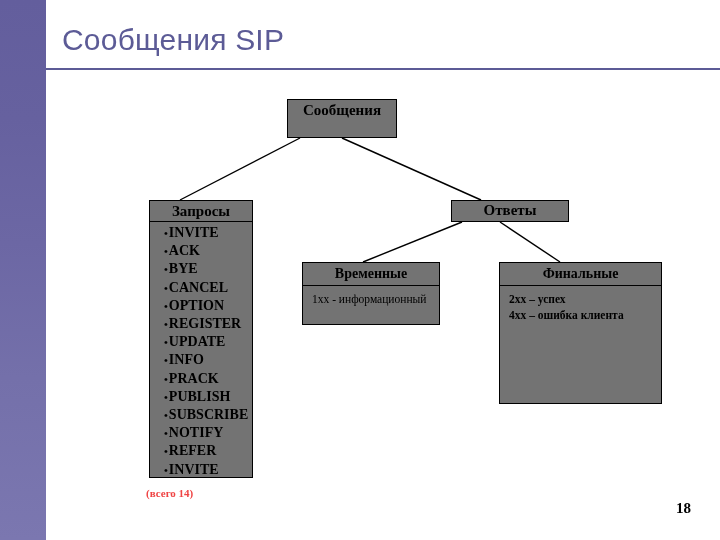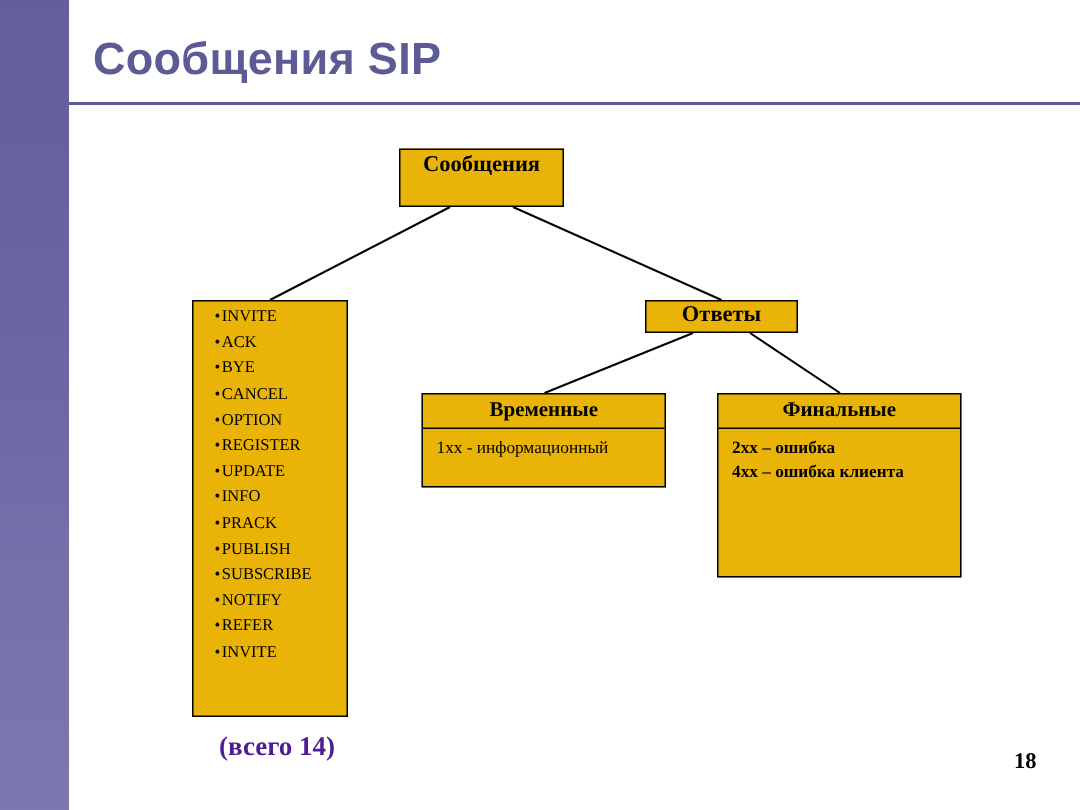--- a/index.html
+++ b/index.html
@@ -29,41 +29,42 @@
     width: 46px;
     height: 540px;
     background: linear-gradient(180deg, #635E9D 0%, #66619F 22%, #6C67A4 45%, #7470AA 70%, #7B77B0 100%);
   }
   
   #title {
     position: absolute;
     left: 62px;
     top: 22px;
     font-size: 30px;
-    font-weight: bold;
+    font-weight: normal;
     color: #5C5B96;
     letter-spacing: 0.2px;
     white-space: nowrap;
     line-height: 36px;
   }
   #title-rule {
     position: absolute;
     left: 46px;
     top: 68px;
     width: 674px;
     height: 2px;
     background: #5C5B96;
   }
   
   .box {
     position: absolute;
     border: 1.6px solid #000000;
-    background: #eab308;
+    background: #737373;
     box-sizing: border-box;
     font-family: "Liberation Serif", serif;
+    margin-left: 21px;
   }
   .box-head {
     text-align: center;
     font-weight: bold;
     font-family: "Liberation Serif", serif;
     color: #000000;
   }
   .head-rule {
     border-bottom: 1.6px solid #000000;
   }
@@ -89,82 +90,82 @@
   #box-requests .box-head {
     font-size: 15px;
     line-height: 18px;
     padding: 1px 0 1px 0;
   }
   #requests-list {
     list-style: none;
     margin: 0;
     padding: 2px 0 0 14px;
     font-family: "Liberation Serif", serif;
-    font-size: 11px;
-    font-weight: normal;
+    font-size: 14px;
+    font-weight: bold;
     line-height: 17.2px;
     color: #000;
   }
   #requests-list li {
     white-space: normal;
     text-indent: -7px;
     padding-left: 7px;
   }
   #requests-list li::before {
     content: "\2022";
     font-size: 11px;
     padding-right: 1px;
   }
   #requests-total {
     position: absolute;
     left: 146px;
     top: 487px;
     font-family: "Liberation Serif", serif;
-    font-size: 18px;
-    font-weight: bold;
-    color: #4c1d95;
+    font-size: 11px;
+    font-weight: bold;
+    color: #ef4444;
     white-space: nowrap;
   }
   
   #box-answers {
     left: 430px;
     top: 200px;
-    width: 102px;
+    width: 118px;
     height: 22px;
   }
   #box-answers .box-head {
     font-size: 15px;
     line-height: 19px;
   }
   
   #box-provisional {
     left: 281px;
     top: 262px;
-    width: 163px;
+    width: 138px;
     height: 63px;
   }
   #box-provisional .box-head {
     font-size: 14px;
     line-height: 20px;
     padding: 1px 0;
   }
   .box-body {
     font-family: "Liberation Serif", serif;
     font-size: 11.5px;
     font-weight: normal;
     color: #000;
     padding: 5px 0 0 9px;
     line-height: 16px;
   }
   
   #box-final {
     left: 478px;
     top: 262px;
     width: 163px;
-    height: 123px;
+    height: 142px;
   }
   #box-final .box-head {
     font-size: 14px;
     line-height: 20px;
     padding: 1px 0;
   }
   #final-list {
     list-style: none;
     margin: 0;
     padding: 5px 0 0 9px;
@@ -215,20 +216,21 @@
     <line x1="500" y1="222" x2="560" y2="262" stroke="#000000" stroke-width="1.4"></line>
   </svg>
 
   <div class="box" id="box-root">
     <div class="box-head">
       <div>Сообщения</div>
     </div>
   </div>
 
   <div class="box" id="box-requests">
+    <div class="box-head head-rule">Запросы</div>
     <ul id="requests-list">
       <li>INVITE</li>
       <li>ACK</li>
       <li>BYE</li>
       <li>CANCEL</li>
       <li>OPTION</li>
       <li>REGISTER</li>
       <li>UPDATE</li>
       <li>INFO</li>
       <li>PRACK</li>
@@ -246,20 +248,20 @@
   </div>
 
   <div class="box" id="box-provisional">
     <div class="box-head head-rule">Временные</div>
     <div class="box-body">1xx - информационный</div>
   </div>
 
   <div class="box" id="box-final">
     <div class="box-head head-rule">Финальные</div>
     <ul id="final-list">
-      <li>2xx – ошибка</li>
+      <li>2xx – успех</li>
       <li>4xx – ошибка клиента</li>
     </ul>
   </div>
 
   <div id="page-number">18</div>
 
 </div>
 
 </body></html>

